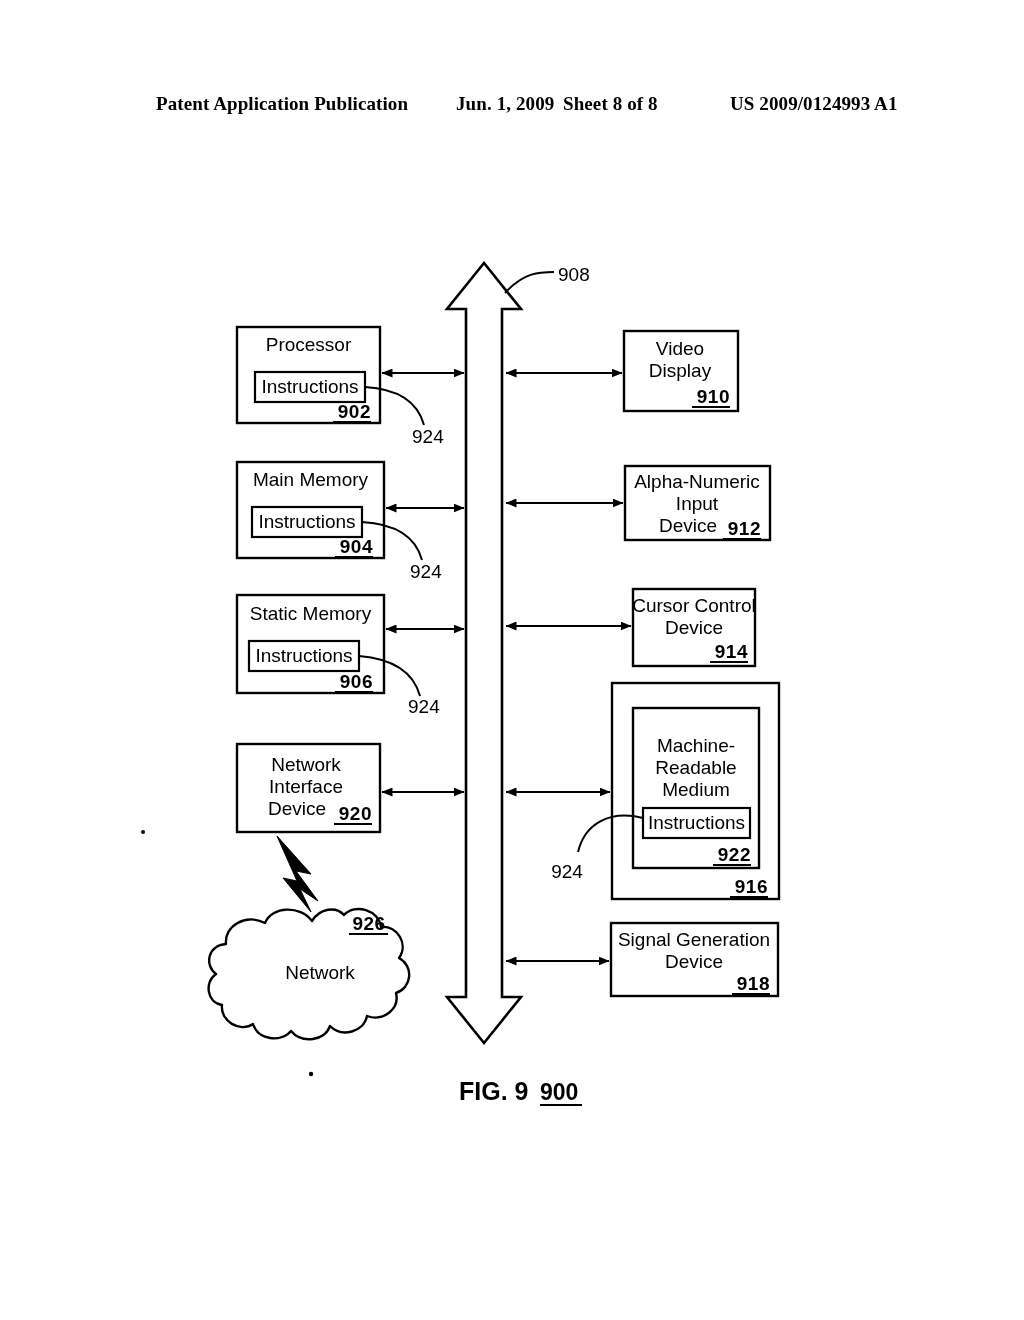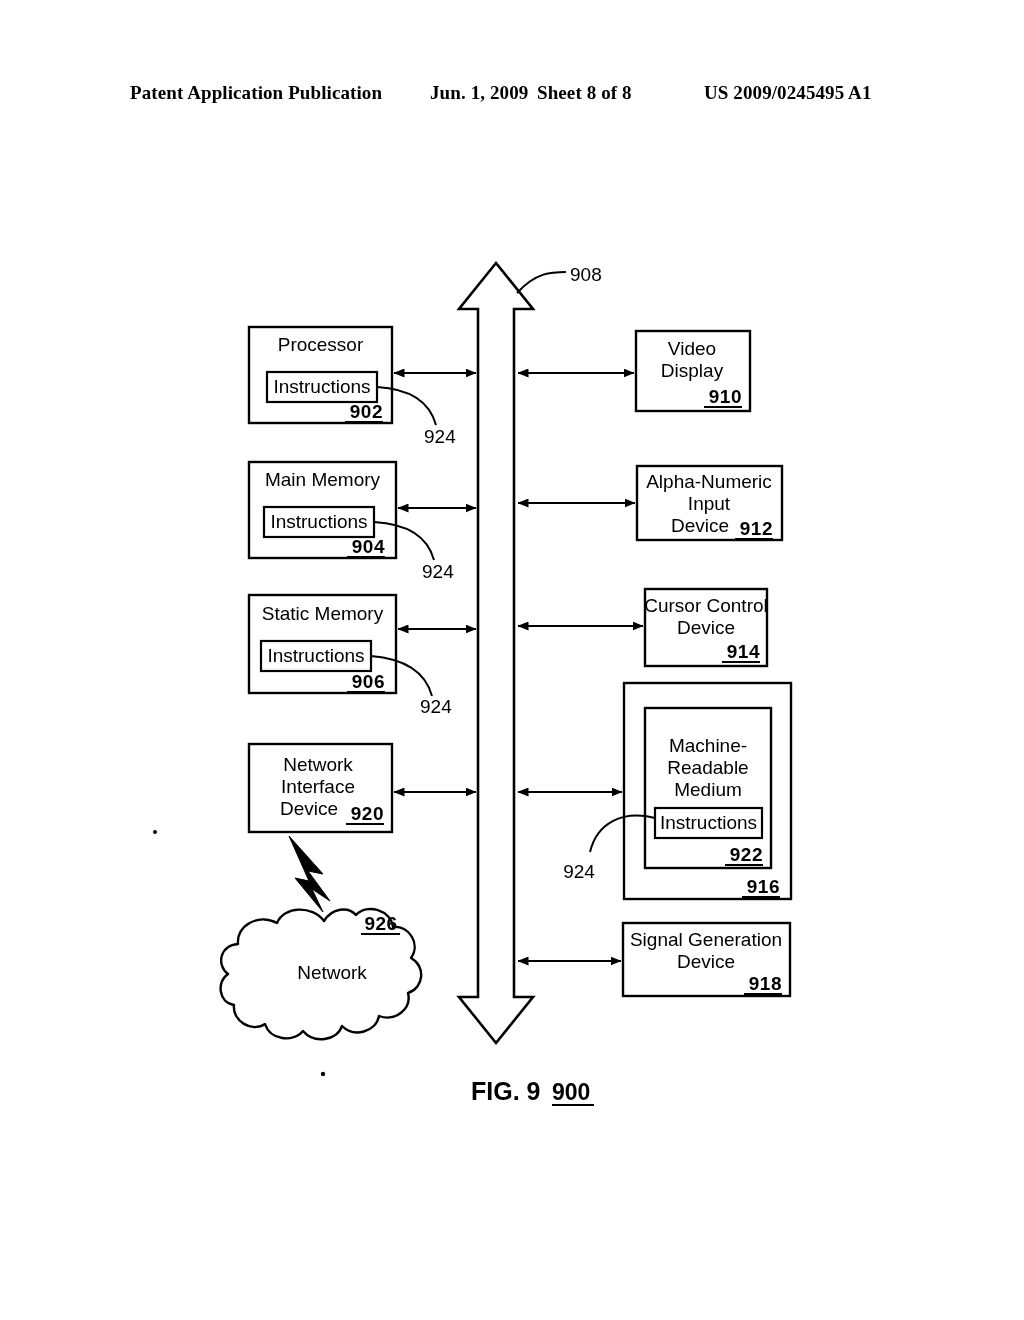--- a/index.html
+++ b/index.html
@@ -29,34 +29,33 @@
     top: 82px;
     left: 130px;
     width: 760px;
     height: 30px;
     font-family: "Liberation Serif", serif;
     font-weight: bold;
     font-size: 19px;
     letter-spacing: 0.1px;
     white-space: nowrap;
   }
-  .header span { position: absolute; top: 0; }
+  .header span { position: absolute; top: 11px; margin-left: 26px; }
   .hdr-pub   { left: 0px; }
   .hdr-date  { left: 300px; }
   .hdr-sheet { left: 407px; }
   .hdr-num   { left: 574px; }
 
   
   .figure {
     position: absolute;
     top: 0;
     left: 0;
     width: 1012px;
     height: 1320px;
-    margin-left: 12px;
   }
   svg { display: block; }
 
   svg text {
     font-family: "Liberation Sans", sans-serif;
     fill: #000;
   }
   .lbl {
     font-size: 19px;
   }
@@ -124,21 +123,21 @@
 </style>
 </head>
 <body>
 
 <div class="page">
 
   <div class="header">
     <span class="hdr-pub">Patent Application Publication</span>
     <span class="hdr-date">Jun. 1, 2009</span>
     <span class="hdr-sheet">Sheet 8 of 8</span>
-    <span class="hdr-num">US 2009/0245495 A1</span>
+    <span class="hdr-num">US 2009/0124993 A1</span>
   </div>
 
   <div class="figure">
   <svg width="1024" height="1320" viewBox="0 0 1024 1320" xmlns="http://www.w3.org/2000/svg">
 
     <defs>
       <marker id="ah" markerWidth="11" markerHeight="9" refX="10.5" refY="4.5" orient="auto" markerUnits="userSpaceOnUse">
         <path d="M0,0 L11,4.5 L0,9 z" fill="#000"></path>
       </marker>
       <marker id="ahS" markerWidth="11" markerHeight="9" refX="0.5" refY="4.5" orient="auto" markerUnits="userSpaceOnUse">

